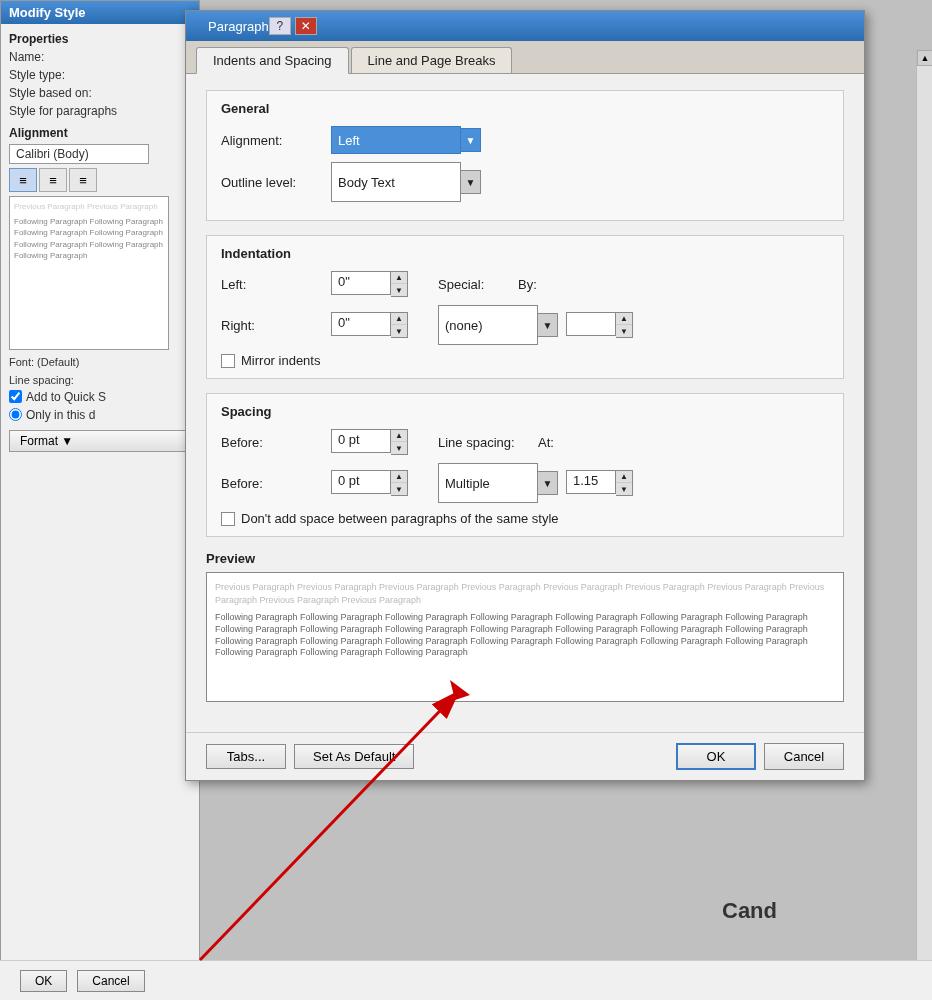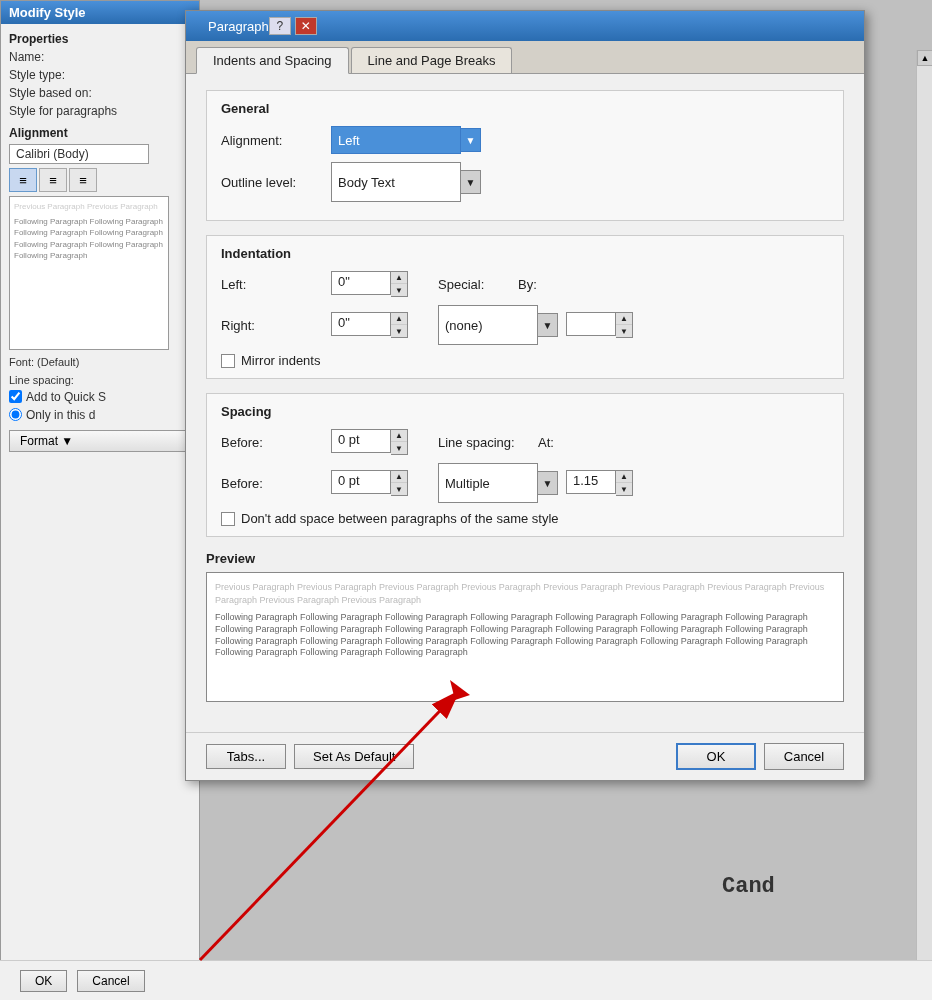--- a/index.html
+++ b/index.html
@@ -717,13 +717,13 @@
     <marker id="arrowhead" markerWidth="10" markerHeight="7" refX="10" refY="3.5" orient="auto">
       <polygon points="0 0, 10 3.5, 0 7" fill="#cc0000"></polygon>
     </marker>
   </defs>
 
   <line x1="200" y1="960" x2="460" y2="690" stroke="#cc0000" stroke-width="3" marker-end="url(#arrowhead)"></line>
 
   <polygon points="450,680 470,695 455,700" fill="#cc0000"></polygon>
 </svg>
 
-<div style="position:absolute;left:722px;top:874px;font-size:22px;font-weight:bold;color:#333;pointer-events:none;font-family:Liberation Mono, monospace;">Cand</div>
+<div style="position:absolute;left:722px;top:898px;font-size:22px;font-weight:bold;color:#333;pointer-events:none;">Cand</div>
 
 </body></html>

